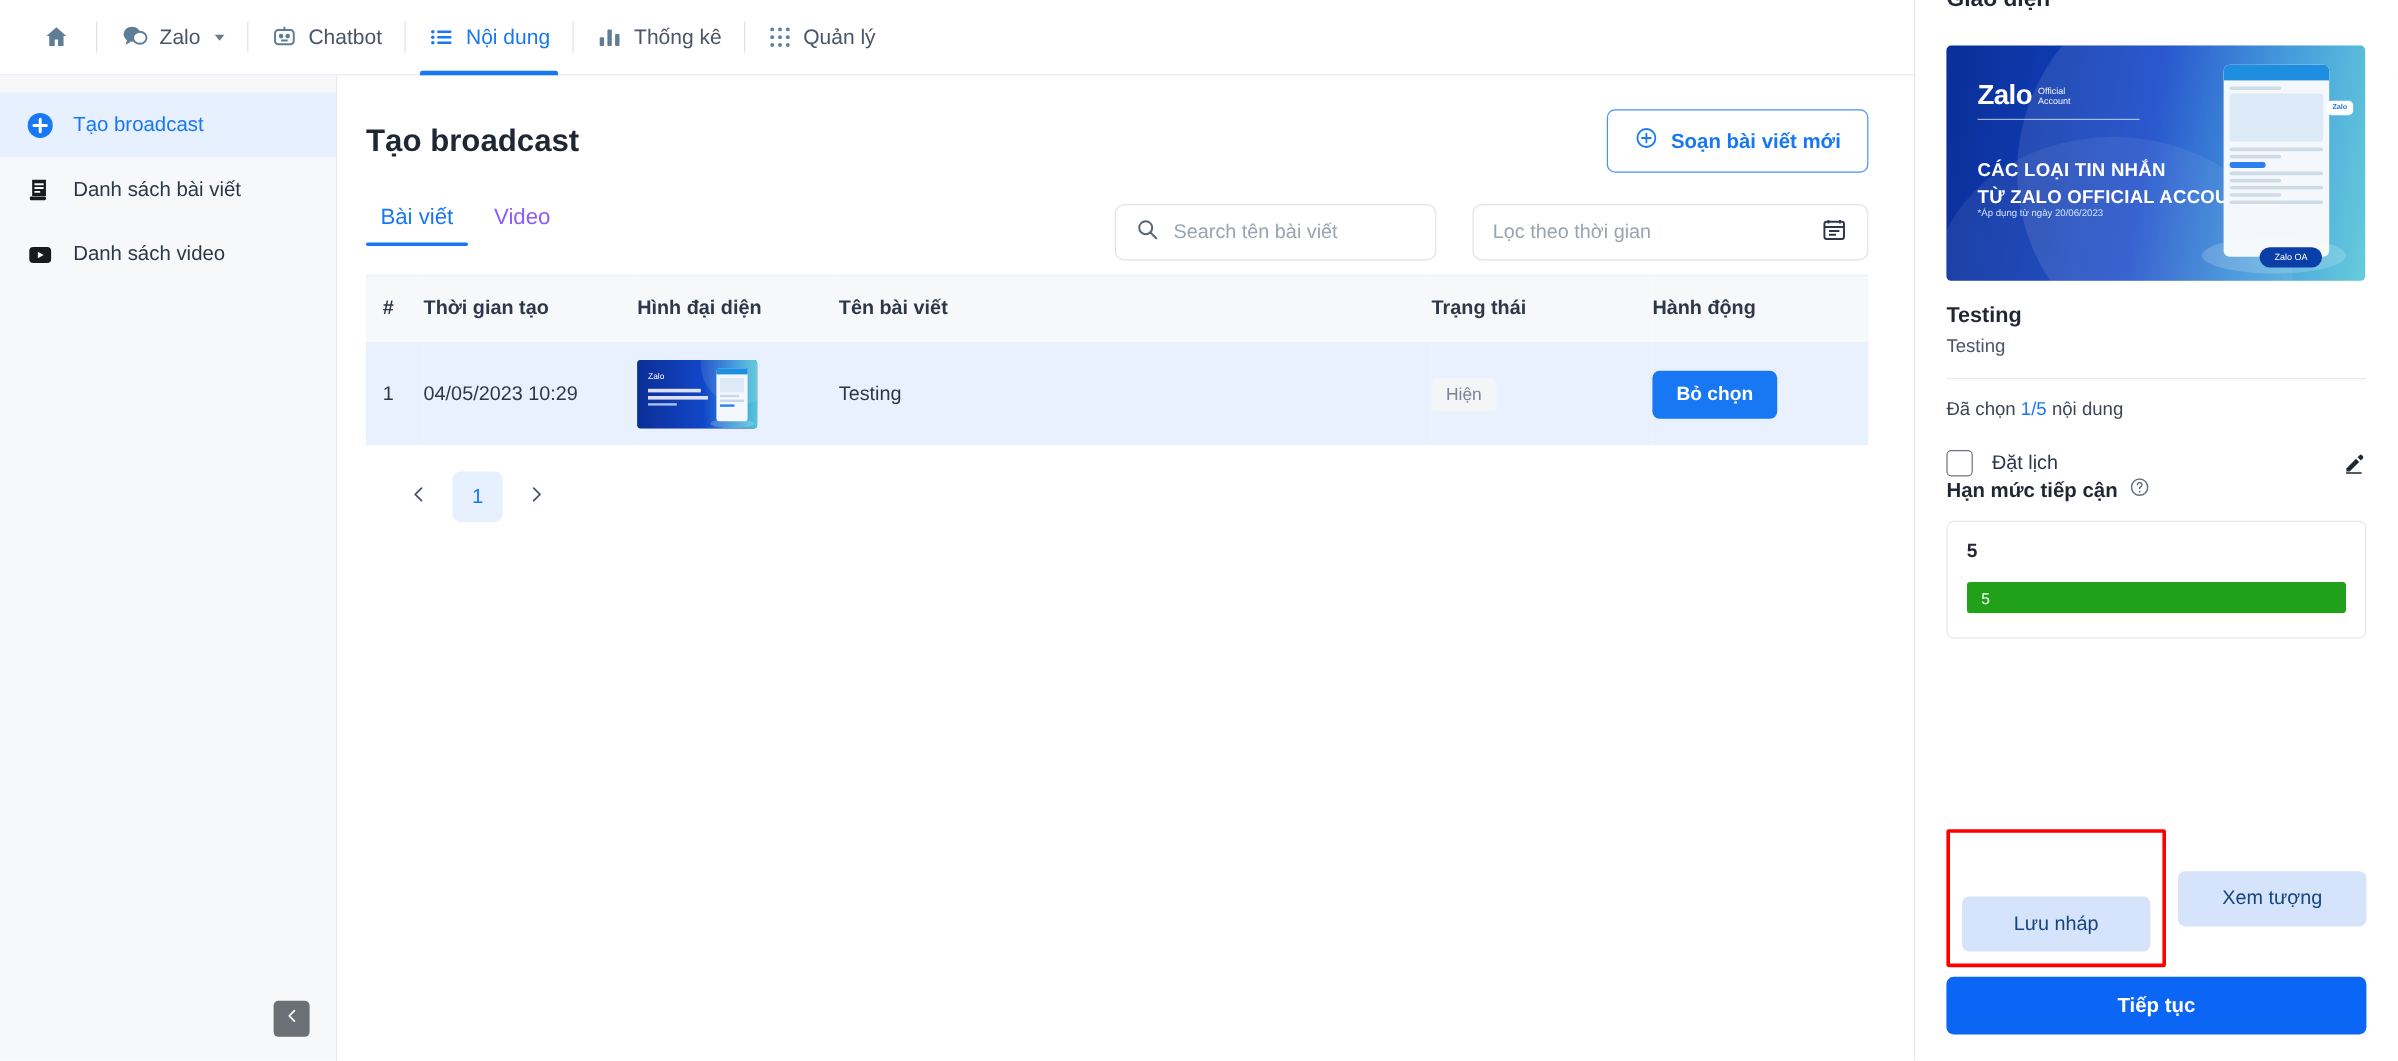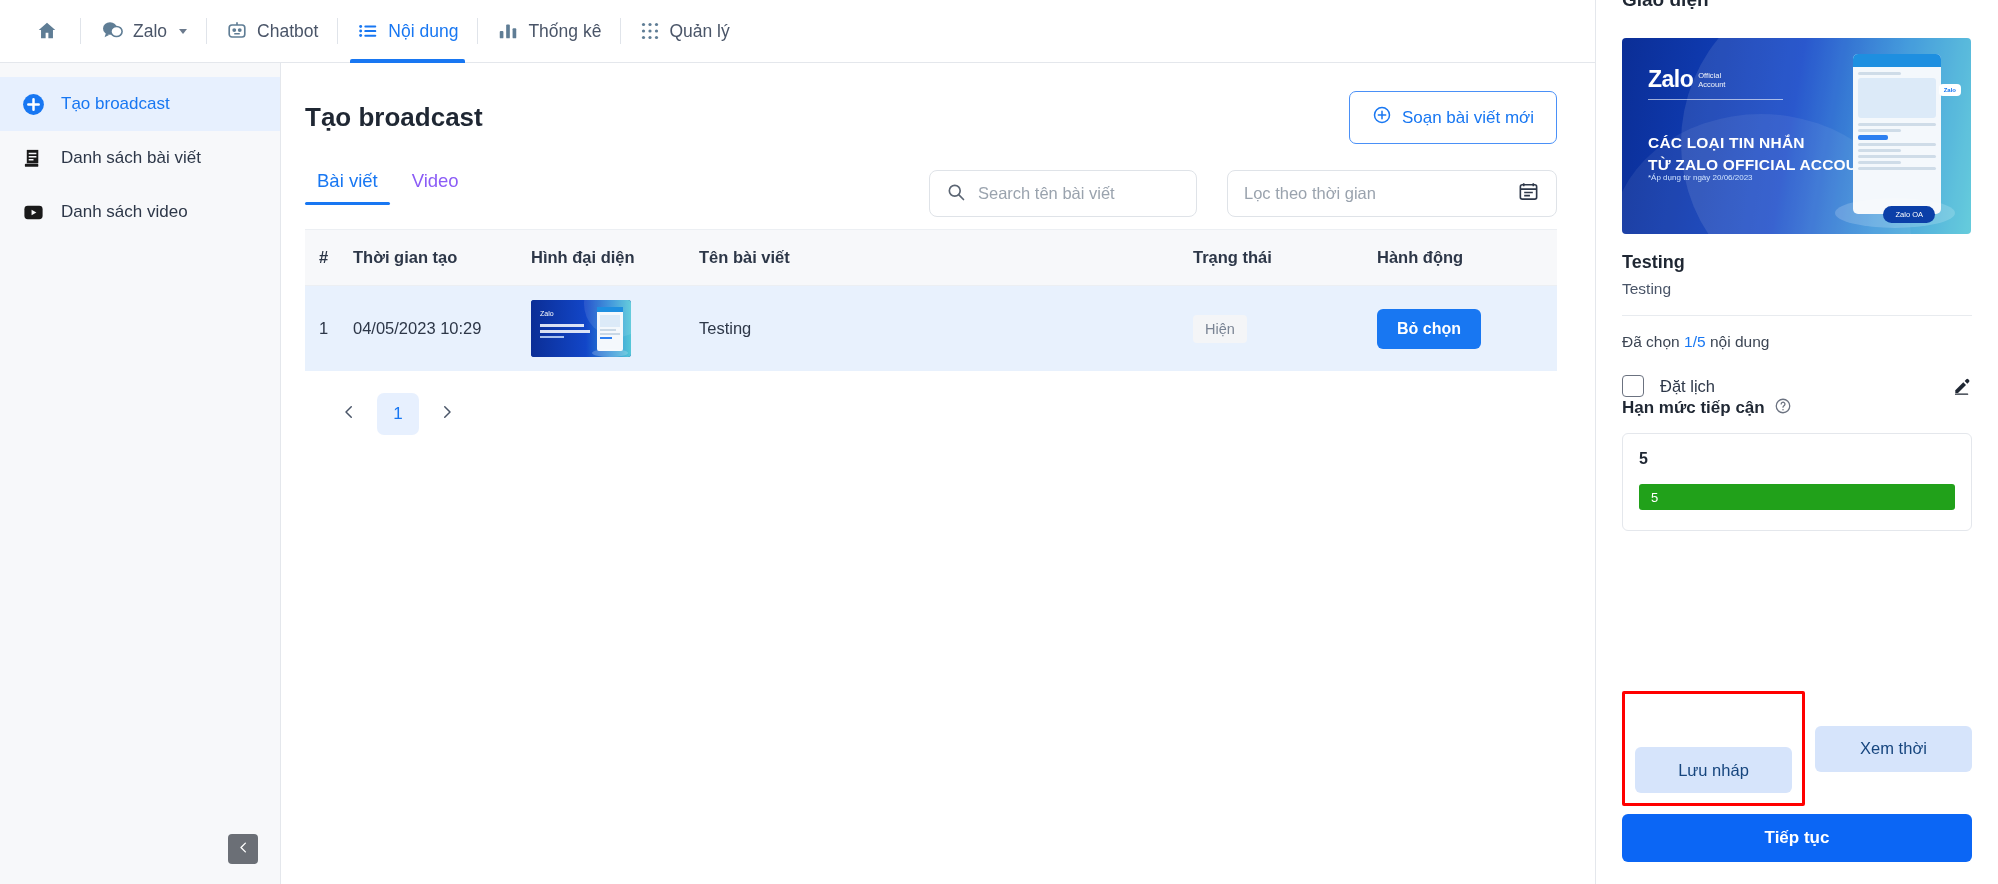--- a/index.html
+++ b/index.html
@@ -62,21 +62,21 @@
     background: #fff; overflow: hidden;
   }
   .main-header {
     display: flex; align-items: center; justify-content: space-between;
     padding: 28px 38px 0 24px;
   }
   .page-title { font-size: 26px; font-weight: bold; color: #1f2733; }
   .compose-btn {
     display: flex; align-items: center; gap: 10px;
     border: 1px solid #4a90f7; border-radius: 7px; background: #fff;
-    color: #1877f2; font-size: 17px; font-weight: normal;
+    color: #1877f2; font-size: 17px; font-weight: bold;
     padding: 13px 22px; cursor: pointer;
   }
 
   .tabs-row {
     display: flex; align-items: flex-start; justify-content: space-between;
     padding: 0 38px 0 24px; margin-top: 26px;
   }
   .tabs { display: flex; align-items: flex-end; gap: 10px; }
   .tab {
     font-size: 18.5px; color: #8b5cf6; cursor: pointer;
@@ -561,19 +561,19 @@
           </div>
         </div>
       </div>
     </div>
 
     <div class="rpanel-foot">
       <div class="foot-row">
         <div class="highlight-wrap" style="border-color: rgb(255, 0, 0);">
           <button class="ghost-btn">Lưu nháp</button>
         </div>
-        <button class="ghost-btn">Xem thời</button>
+        <button class="ghost-btn">Xem tượng</button>
       </div>
       <button class="primary-btn">Tiếp tục</button>
     </div>
   </div>
 
 </div>
 
 </body></html>

